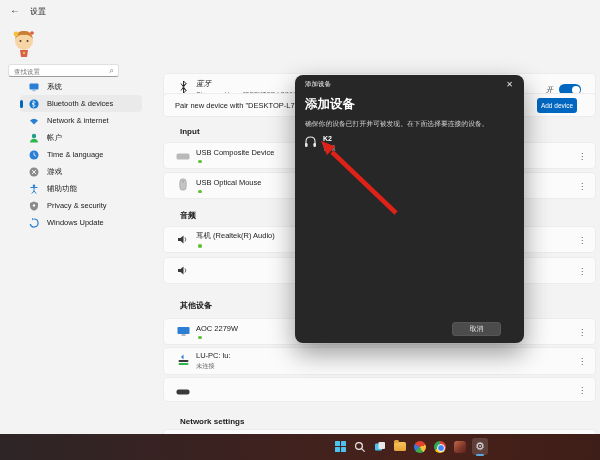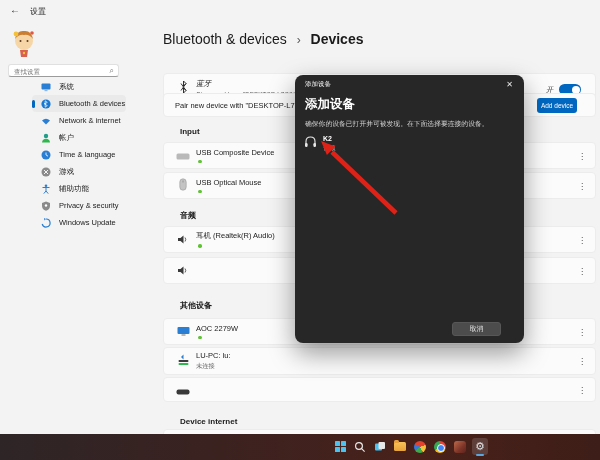--- a/index.html
+++ b/index.html
@@ -13,21 +13,21 @@
   .wintitle { position:absolute; left:30px; top:6px; font-size:8px; color:#1b1b1b; }
 
   
   .sidebar { position:absolute; left:0; top:22px; width:132px; height:412px; }
   .avatar { position:absolute; left:10px; top:4px; width:28px; height:32px; }
   .searchbox { position:absolute; left:8px; top:42px; width:111px; height:13px; background:#ffffff;
                border:1px solid #e0e0e0; border-bottom:1px solid #9b9b9b; border-radius:3px; }
   .searchbox input { position:absolute; left:5px; top:1px; width:88px; height:10px; border:0; outline:0;
                font-size:6.5px; color:#606060; background:transparent; font-family:inherit; }
   .searchglyph { position:absolute; right:4px; top:1px; font-size:8px; color:#5f5f5f; }
-  .nav { position:absolute; left:0; top:56px; width:132px;padding-left:28px; }
+  .nav { position:absolute; left:16px; top:56px; width:132px; }
   .navitem { position:relative; height:17px; margin:0 6px 0 4px; display:flex; align-items:center;
              border-radius:4px; cursor:pointer; }
   .navitem.sel { background:#eaeaea; }
   .navitem.sel .pill { position:absolute; left:0; top:4.5px; width:2.5px; height:8px; border-radius:2px; background:#0067c0; }
   .navicon { width:10px; height:10px; margin-left:9px; flex:0 0 10px; display:flex; align-items:center; justify-content:center; }
   .navlabel { font-size:7.5px; color:#1b1b1b; margin-left:8px; white-space:nowrap; }
   .navicon svg { display:block; }
 
   
   .breadcrumb { position:absolute; left:163px; top:31px; font-size:14px; color:#1a1a1a; }
@@ -200,25 +200,20 @@
             <svg width="10" height="10" viewBox="0 0 10 10">
               <path d="M5 1 A4 4 0 1 1 1.2 6" stroke="#2a7fd4" stroke-width="1.2" fill="none"></path>
               <path d="M5 1 L3 0 L3.4 2.6 Z" fill="#2a7fd4"></path>
             </svg>
           </span>
         <span class="navlabel">Windows Update</span>
       </div>
     </div>
   </div>
 
-  <div class="breadcrumb">
-    <span class="parent">Bluetooth &amp; devices</span>
-    <span class="chev">›</span>
-    <span class="current">Devices</span>
-  </div>
 
   <div class="card" style="top:73px; height:31px;font-style:italic;">
     <span class="rowicon">
       <svg width="9" height="14" viewBox="0 0 9 14">
           <path d="M2 3.5 L7 10.5 M7 3.5 L2 10.5 M4.5 1 L7 3.5 L4.5 6 L4.5 1 M4.5 8 L7 10.5 L4.5 13 L4.5 8" stroke="#1b1b1b" stroke-width="0.9" fill="none"></path>
         </svg>
     </span>
     <span class="rowtext">
       <span class="rowtitle">蓝牙</span>
       <span class="rowsub">Discoverable as "DESKTOP-L7G8CQN"</span>
@@ -312,21 +307,21 @@
     <span class="more">⋮</span>
   </div>
 
   <div class="card" style="top:377px; height:25px;">
     <span class="rowicon"><svg width="14" height="6" viewBox="0 0 14 6">
           <rect x="0.5" y="0.5" width="13" height="5" rx="2" fill="#3a3a3a"></rect>
         </svg></span>
     <span class="more">⋮</span>
   </div>
 
-  <div class="sechdr" style="top:417px;">Device internet</div>
+  <div class="sechdr" style="top:417px;">Network settings</div>
   <div class="sliver"></div>
 
   <div class="dialog">
     <span class="dlg-titlebar">添加设备</span>
     <span class="dlg-close">✕</span>
     <div class="dlg-heading">添加设备</div>
     <div class="dlg-body">确保你的设备已打开并可被发现。在下面选择要连接的设备。</div>
     <div class="dlg-device">
       <span style="margin-left:2px;">
         <svg width="13" height="14" viewBox="0 0 13 14">

